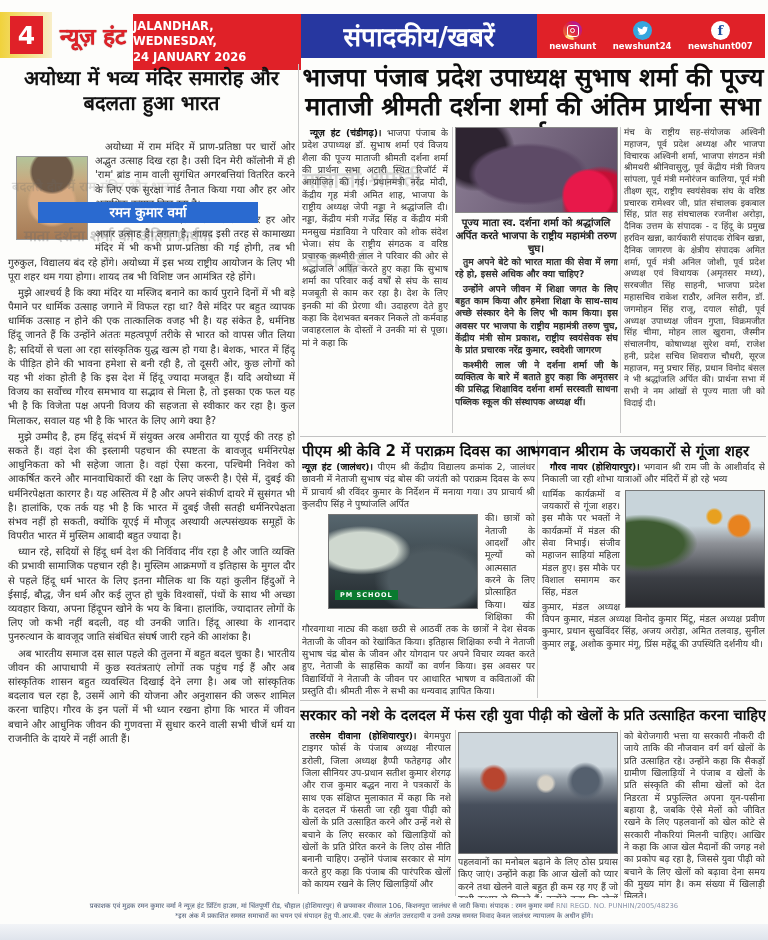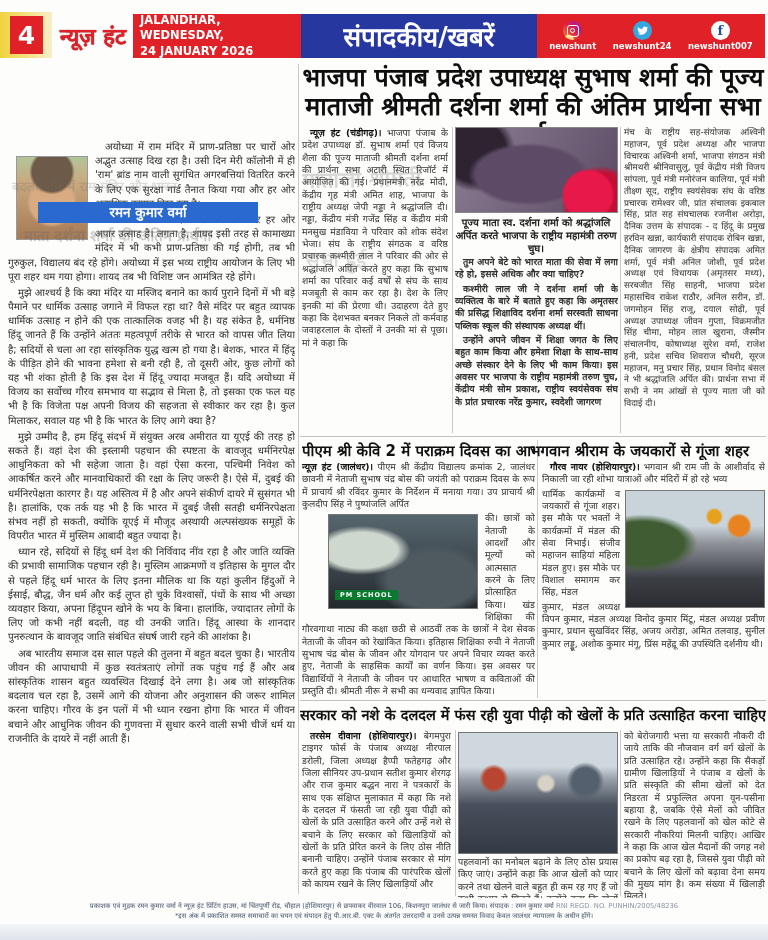--- a/index.html
+++ b/index.html
@@ -5,22 +5,22 @@
   html,body{margin:0;padding:0;background:#ffffff;}
   #page{position:relative;width:768px;height:940px;background:#fdfdfb;overflow:hidden;
         font-family:"DejaVu Sans","Liberation Sans",sans-serif;}
   .abs{position:absolute;}
   
   .hdr-yellow{left:0;top:12px;width:52px;height:46px;background:linear-gradient(90deg,#f0d23c,#f8eec8);}
   .hdr-pagenum{left:10px;top:16px;width:33px;height:38px;background:#e02128;color:#fff;
       font-weight:bold;font-size:25px;display:flex;align-items:center;justify-content:center;}
   .hdr-logo{left:52px;top:20px;width:82px;height:34px;color:#e02128;font-weight:bold;font-size:22px;
       line-height:34px;text-align:center;text-shadow:0 0 1px #7a1013;}
-  .hdr-date{left:133px;top:14px;width:168px;height:44px;background:#e02128;color:#fff;
-      font-weight:bold;font-size:11.5px;line-height:1.35;display:flex;align-items:center;padding-left:7px;box-sizing:border-box;}
+  .hdr-date{left:133px;top:14px;width:168px;height:56px;background:#e02128;color:#fff;
+      font-weight:bold;font-size:11.5px;line-height:1.35;display:flex;align-items:center;padding-left:0;box-sizing:border-box;}
   .hdr-section{left:301px;top:14px;width:236px;height:44px;background:#2737a0;color:#fff;
       font-weight:bold;font-size:26px;display:flex;align-items:center;justify-content:center;}
   .hdr-social{left:537px;top:14px;width:228px;height:44px;background:#e02128;display:flex;
       align-items:center;justify-content:space-around;padding:0 4px;box-sizing:border-box;}
   .soc{display:flex;flex-direction:column;align-items:center;cursor:pointer;}
   .soc .lbl{color:#fff;font-weight:bold;font-size:8.5px;margin-top:1px;}
   .circ{width:19px;height:19px;border-radius:50%;display:flex;align-items:center;justify-content:center;}
   .ig{background:radial-gradient(circle at 30% 100%,#ffd776 0 20%,transparent 25%),linear-gradient(45deg,#f09433,#dc2743 50%,#bc1888 75%,#8a3ab9);}
   .ig .cam{width:10px;height:10px;border:1.4px solid #fff;border-radius:3px;position:relative;}
   .ig .cam:after{content:"";position:absolute;left:2.2px;top:2.2px;width:3.4px;height:3.4px;border:1.2px solid #fff;border-radius:50%;}
@@ -114,20 +114,21 @@
       <div class="lbl">newshunt24</div>
     </div>
     <div class="soc">
       <div class="circ fb">f</div>
       <div class="lbl">newshunt007</div>
     </div>
   </div>
 
   <div class="abs vrule" style="left:298px;top:64px;height:830px;"></div>
 
+  <div class="abs left-headline">अयोध्या में भव्य मंदिर समारोह और बदलता हुआ भारत</div>
   <div class="abs left-body bodytxt" style="position:absolute;">
     <div class="author-box">रमन कुमार वर्मा</div>
     <div class="ghost" style="left:4px;top:24px;font-size:13px;opacity:.22;margin-top:14px;">बदलते दौर में राम मंदिर और भारत</div>
     <div class="ghost" style="left:16px;top:86px;font-size:15px;opacity:.34;">माता दर्शना शर्मा की अंतिम प्रार्थना</div>
     <div class="author-photo"></div>
     <p>अयोध्या में राम मंदिर में प्राण-प्रतिष्ठा पर चारों ओर अद्भुत उत्साह दिख रहा है। उसी दिन मेरी कॉलोनी में ही 'राम' ब्रांड नाम वाली सुगंधित अगरबत्तियां वितरित करने के लिए एक सुरक्षा गार्ड तैनात किया गया और हर ओर अत्यधिक उत्साह दिख रहा है।</p>
     <p>अयोध्या में राम मंदिर में प्राण-प्रतिष्ठा पर हर ओर अपार उत्साह है। लगता है, शायद इसी तरह से कामाख्या मंदिर में भी कभी प्राण-प्रतिष्ठा की गई होगी, तब भी गुरुकुल, विद्यालय बंद रहे होंगे। अयोध्या में इस भव्य राष्ट्रीय आयोजन के लिए भी पूरा शहर थम गया होगा। शायद तब भी विशिष्ट जन आमंत्रित रहे होंगे।</p>
     <p>मुझे आश्चर्य है कि क्या मंदिर या मस्जिद बनाने का कार्य पुराने दिनों में भी बड़े पैमाने पर धार्मिक उत्साह जगाने में विफल रहा था? वैसे मंदिर पर बहुत व्यापक धार्मिक उत्साह न होने की एक तात्कालिक वजह भी है। यह संकेत है, धर्मनिष्ठ हिंदू जानते हैं कि उन्होंने अंततः महत्वपूर्ण तरीके से भारत को वापस जीत लिया है; सदियों से चला आ रहा सांस्कृतिक युद्ध खत्म हो गया है। बेशक, भारत में हिंदू के पीड़ित होने की भावना हमेशा से बनी रही है, तो दूसरी ओर, कुछ लोगों को यह भी शंका होती है कि इस देश में हिंदू ज्यादा मजबूत हैं। यदि अयोध्या में विजय का सर्वोच्च गौरव समभाव या सद्भाव से मिला है, तो इसका एक फल यह भी है कि विजेता पक्ष अपनी विजय की सहजता से स्वीकार कर रहा है। कुल मिलाकर, सवाल यह भी है कि भारत के लिए आगे क्या है?</p>
     <p>मुझे उम्मीद है, हम हिंदू संदर्भ में संयुक्त अरब अमीरात या यूएई की तरह हो सकते हैं। वहां देश की इस्लामी पहचान की स्पष्टता के बावजूद धर्मनिरपेक्ष आधुनिकता को भी सहेजा जाता है। वहां ऐसा करना, पश्चिमी निवेश को आकर्षित करने और मानवाधिकारों की रक्षा के लिए जरूरी है। ऐसे में, दुबई की धर्मनिरपेक्षता कारगर है। यह अस्तित्व में है और अपने संकीर्ण दायरे में सुसंगत भी है। हालांकि, एक तर्क यह भी है कि भारत में दुबई जैसी सतही धर्मनिरपेक्षता संभव नहीं हो सकती, क्योंकि यूएई में मौजूद अस्थायी अल्पसंख्यक समूहों के विपरीत भारत में मुस्लिम आबादी बहुत ज्यादा है।</p>
     <p>ध्यान रहे, सदियों से हिंदू धर्म देश की निर्विवाद नींव रहा है और जाति व्यक्ति की प्रभावी सामाजिक पहचान रही है। मुस्लिम आक्रमणों व इतिहास के मुगल दौर से पहले हिंदू धर्म भारत के लिए इतना मौलिक था कि यहां कुलीन हिंदुओं ने ईसाई, बौद्ध, जैन धर्म और कई लुप्त हो चुके विश्वासों, पंथों के साथ भी अच्छा व्यवहार किया, अपना हिंदूपन खोने के भय के बिना। हालांकि, ज्यादातर लोगों के लिए जो कभी नहीं बदली, वह थी उनकी जाति। हिंदू आस्था के शानदार पुनरुत्थान के बावजूद जाति संबंधित संघर्ष जारी रहने की आशंका है।</p>
@@ -143,22 +144,22 @@
     <div class="ghost" style="left:0px;top:38px;font-size:22px;opacity:.25;transform:rotate(-1deg);">माताजी श्रीमती</div>
     <div class="ghost" style="left:4px;top:120px;font-size:20px;opacity:.22;">सभा हुई</div>
     <p><span class="byline">न्यूज़ हंट (चंडीगढ़)।</span><span> भाजपा पंजाब के प्रदेश उपाध्यक्ष डॉ. सुभाष शर्मा एवं विजय शैला की पूज्य माताजी श्रीमती दर्शना शर्मा की प्रार्थना सभा अटारी स्थित रिजॉर्ट में आयोजित की गई। प्रधानमंत्री नरेंद्र मोदी, केंद्रीय गृह मंत्री अमित शाह, भाजपा के राष्ट्रीय अध्यक्ष जेपी नड्डा ने श्रद्धांजलि दी। नड्डा, केंद्रीय मंत्री गजेंद्र सिंह व केंद्रीय मंत्री मनसुख मंडाविया ने परिवार को शोक संदेश भेजा। संघ के राष्ट्रीय संगठक व वरिष्ठ प्रचारक कश्मीरी लाल ने परिवार की ओर से श्रद्धांजलि अर्पित करते हुए कहा कि सुभाष शर्मा का परिवार कई वर्षों से संघ के साथ मजबूती से काम कर रहा है। देश के लिए इनकी मां की प्रेरणा थी। उदाहरण देते हुए कहा कि देशभक्त बनकर निकले तो कर्मवाह जवाहरलाल के दोस्तों ने उनकी मां से पूछा। मां ने कहा कि</span></p>
   </div>
 
   <div class="abs main-photo"></div>
   <div class="abs main-caption">पूज्य माता स्व. दर्शना शर्मा को श्रद्धांजलि अर्पित करते भाजपा के राष्ट्रीय महामंत्री तरुण चुघ।</div>
 
   <div class="abs smalltxt" style="left:455px;top:256px;width:163px;height:178px;font-weight:bold;">
     <p>तुम अपने बेटे को भारत माता की सेवा में लगा रहे हो, इससे अधिक और क्या चाहिए?</p>
+    <p>उन्होंने अपने जीवन में शिक्षा जगत के लिए बहुत काम किया और हमेशा शिक्षा के साथ-साथ अच्छे संस्कार देने के लिए भी काम किया। इस अवसर पर भाजपा के राष्ट्रीय महामंत्री तरुण चुघ, केंद्रीय मंत्री सोम प्रकाश, राष्ट्रीय स्वयंसेवक संघ के प्रांत प्रचारक नरेंद्र कुमार, स्वदेशी जागरण</p>
     <p>कश्मीरी लाल जी ने दर्शना शर्मा जी के व्यक्तित्व के बारे में बताते हुए कहा कि अमृतसर की प्रसिद्ध शिक्षाविद दर्शना शर्मा सरस्वती साधना पब्लिक स्कूल की संस्थापक अध्यक्ष थीं।</p>
-    <p>उन्होंने अपने जीवन में शिक्षा जगत के लिए बहुत काम किया और हमेशा शिक्षा के साथ-साथ अच्छे संस्कार देने के लिए भी काम किया। इस अवसर पर भाजपा के राष्ट्रीय महामंत्री तरुण चुघ, केंद्रीय मंत्री सोम प्रकाश, राष्ट्रीय स्वयंसेवक संघ के प्रांत प्रचारक नरेंद्र कुमार, स्वदेशी जागरण</p>
   </div>
 
   <div class="abs smalltxt" style="left:624px;top:127px;width:141px;height:308px;font-size:8.8px;">
     <p style="text-indent:0;">मंच के राष्ट्रीय सह-संयोजक अश्विनी महाजन, पूर्व प्रदेश अध्यक्ष और भाजपा विचारक अश्विनी शर्मा, भाजपा संगठन मंत्री श्रीमथरी श्रीनिवासुलु, पूर्व केंद्रीय मंत्री विजय सांपला, पूर्व मंत्री मनोरंजन कालिया, पूर्व मंत्री तीक्ष्ण सूद, राष्ट्रीय स्वयंसेवक संघ के वरिष्ठ प्रचारक रामेश्वर जी, प्रांत संचालक इकबाल सिंह, प्रांत सह संघचालक रजनीश अरोड़ा, दैनिक उत्तम के संपादक - द हिंदू के प्रमुख हरविन खन्ना, कार्यकारी संपादक रोबिन खन्ना, दैनिक जागरण के क्षेत्रीय संपादक अमित शर्मा, पूर्व मंत्री अनिल जोशी, पूर्व प्रदेश अध्यक्ष एवं विधायक (अमृतसर मध्य), सरबजीत सिंह साहनी, भाजपा प्रदेश महासचिव राकेश राठौर, अनिल सरीन, डॉ. जगमोहन सिंह राजू, दयाल सोढ़ी, पूर्व अध्यक्ष उपाध्यक्ष जीवन गुप्ता, विक्रमजीत सिंह चीमा, मोहन लाल खुराना, जैस्मीन संचालनीय, कोषाध्यक्ष सुरेश वर्मा, राजेश हनी, प्रदेश सचिव शिवराज चौधरी, सूरज महाजन, मनु प्रचार सिंह, प्रधान विनोद बंसल ने भी श्रद्धांजलि अर्पित की। प्रार्थना सभा में सभी ने नम आंखों से पूज्य माता जी को विदाई दी।</p>
   </div>
 
   <div class="abs hrule" style="left:300px;top:436px;width:466px;"></div>
 
   <div class="abs mid-headline" style="left:302px;top:440px;width:233px;">पीएम श्री केवि 2 में पराक्रम दिवस का आयोजन</div>
   <div class="abs smalltxt" style="left:302px;top:461px;width:233px;height:237px;">

